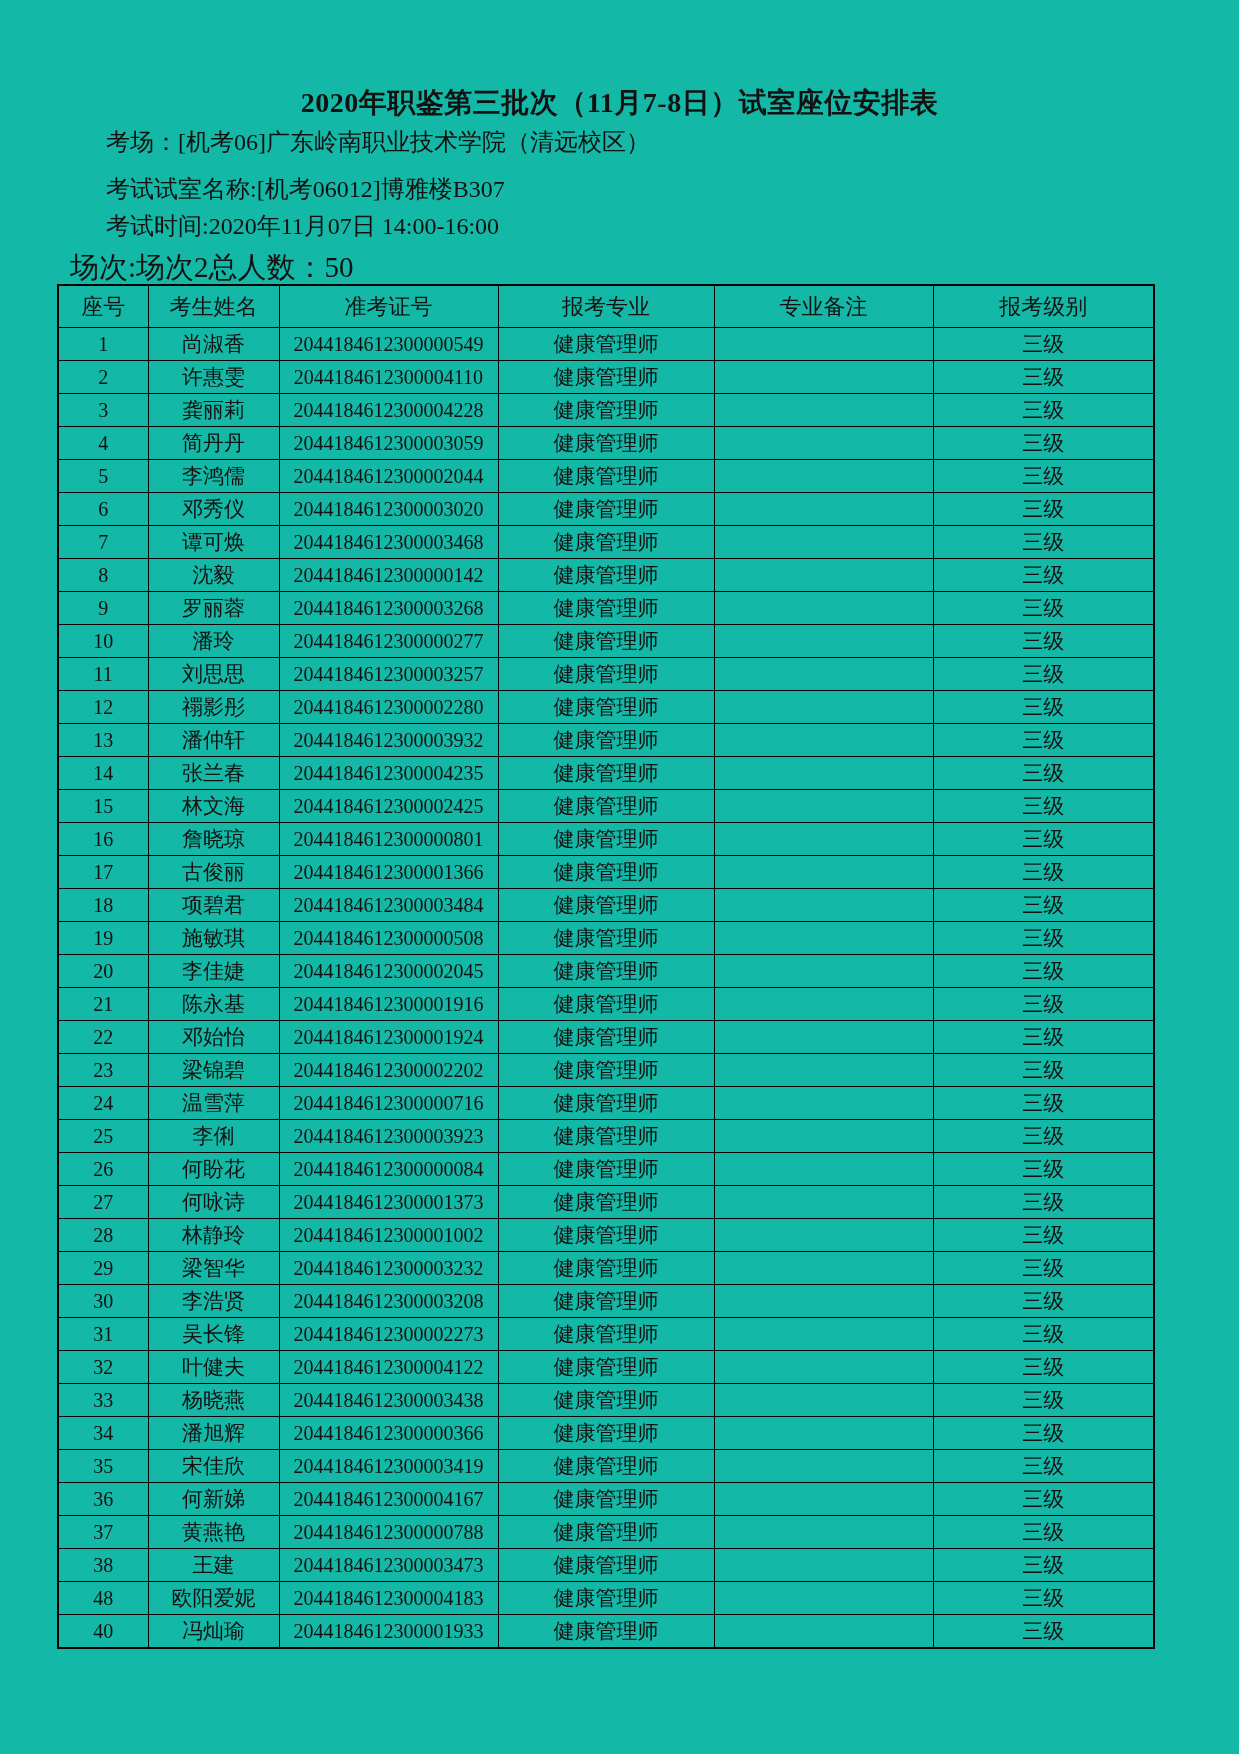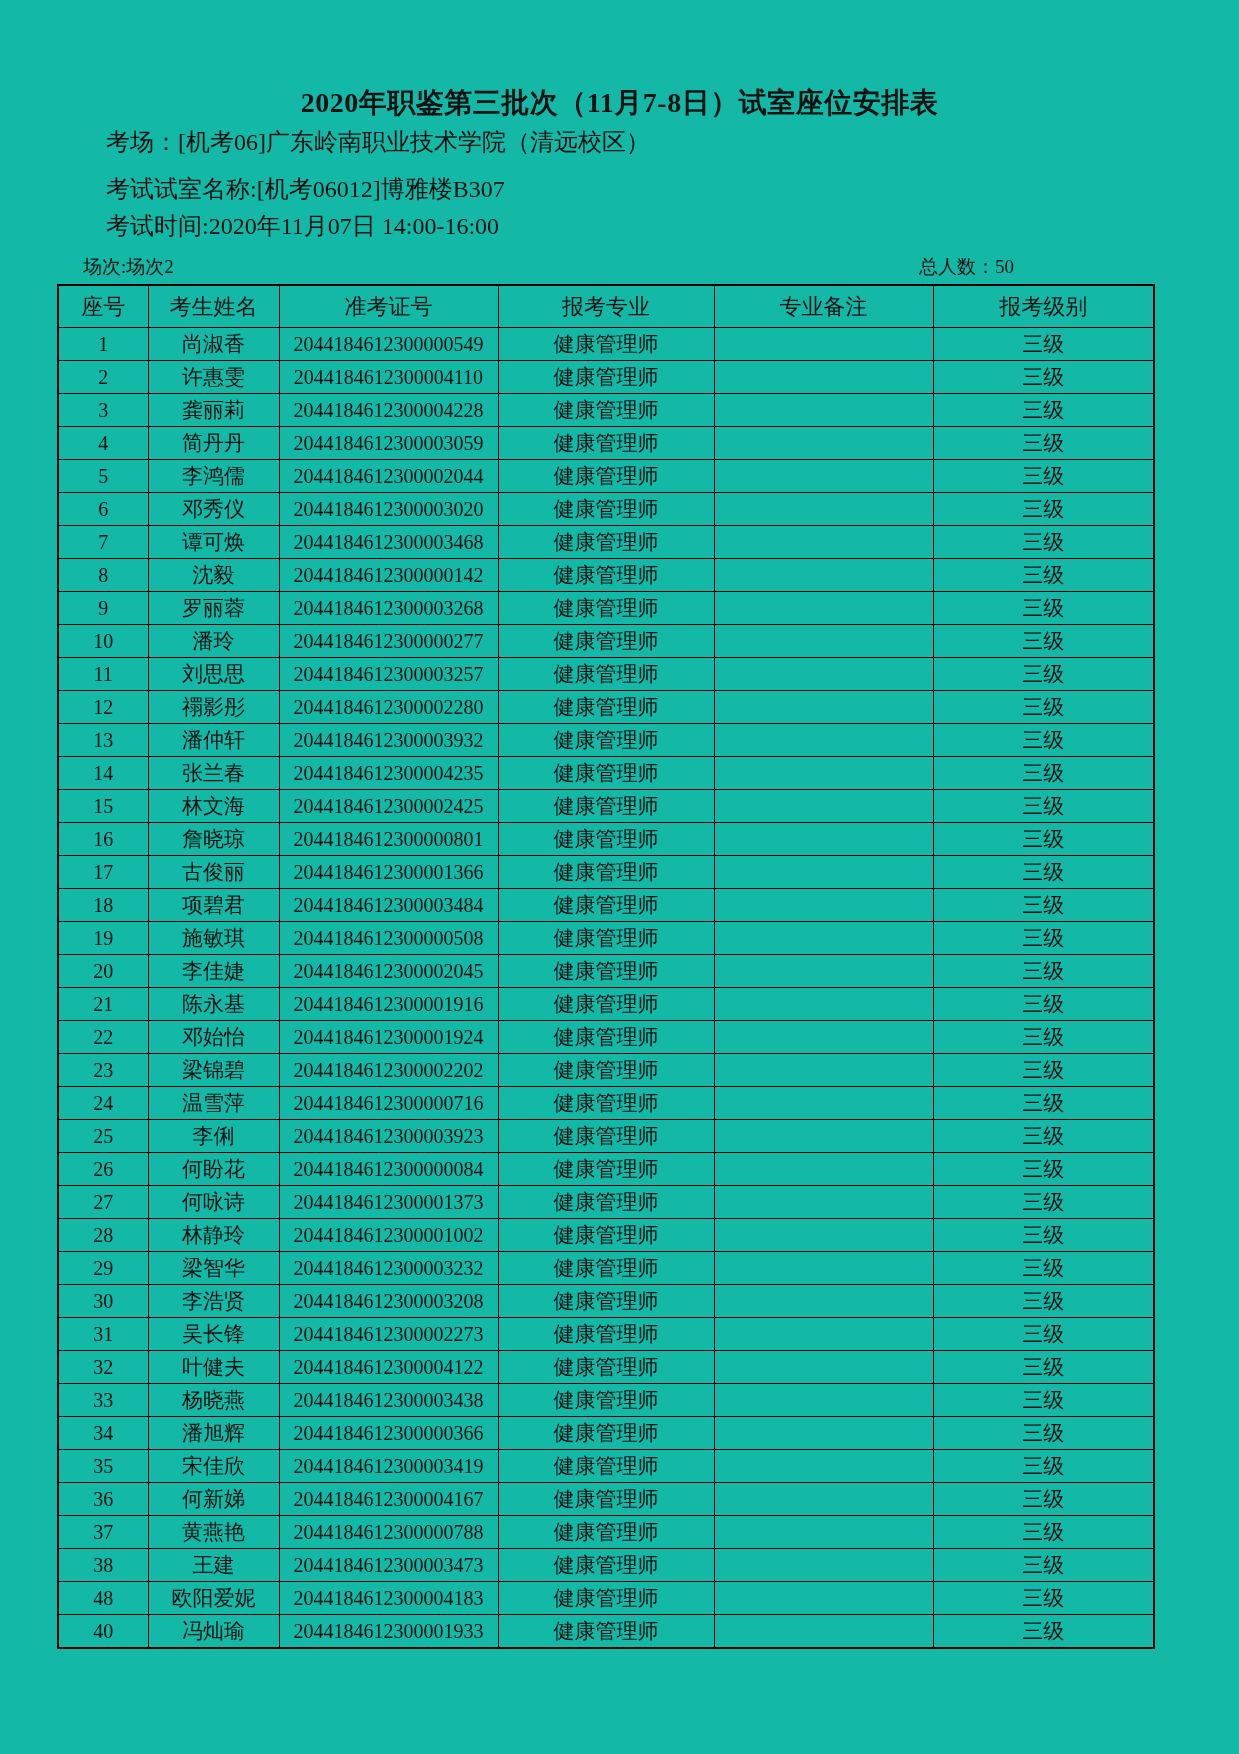--- a/index.html
+++ b/index.html
@@ -23,24 +23,23 @@
     position:absolute; left:70px;
     font-size:24px; line-height:28px;
     white-space:nowrap;
     margin-left:36px;
   }
   .line-site { top:128px; }
   .line-room { top:175px; }
   .line-time { top:212px; }
   .session-row {
     position:absolute; top:253px; left:70px; width:1097px;
-    display:flex; justify-content:space-between;
-    font-size:19px; line-height:28px;
+    display:flex; 
+    font-size:29px; line-height:28px;
     white-space:nowrap;
-    margin-left:13px;
   }
   .session-row .total { margin-right:166px; }
   table.seating {
     position:absolute; top:284px; left:57px;
     width:1096px;
     table-layout:fixed;
     border-collapse:collapse;
     border:2px solid #000;
   }
   table.seating th, table.seating td {

